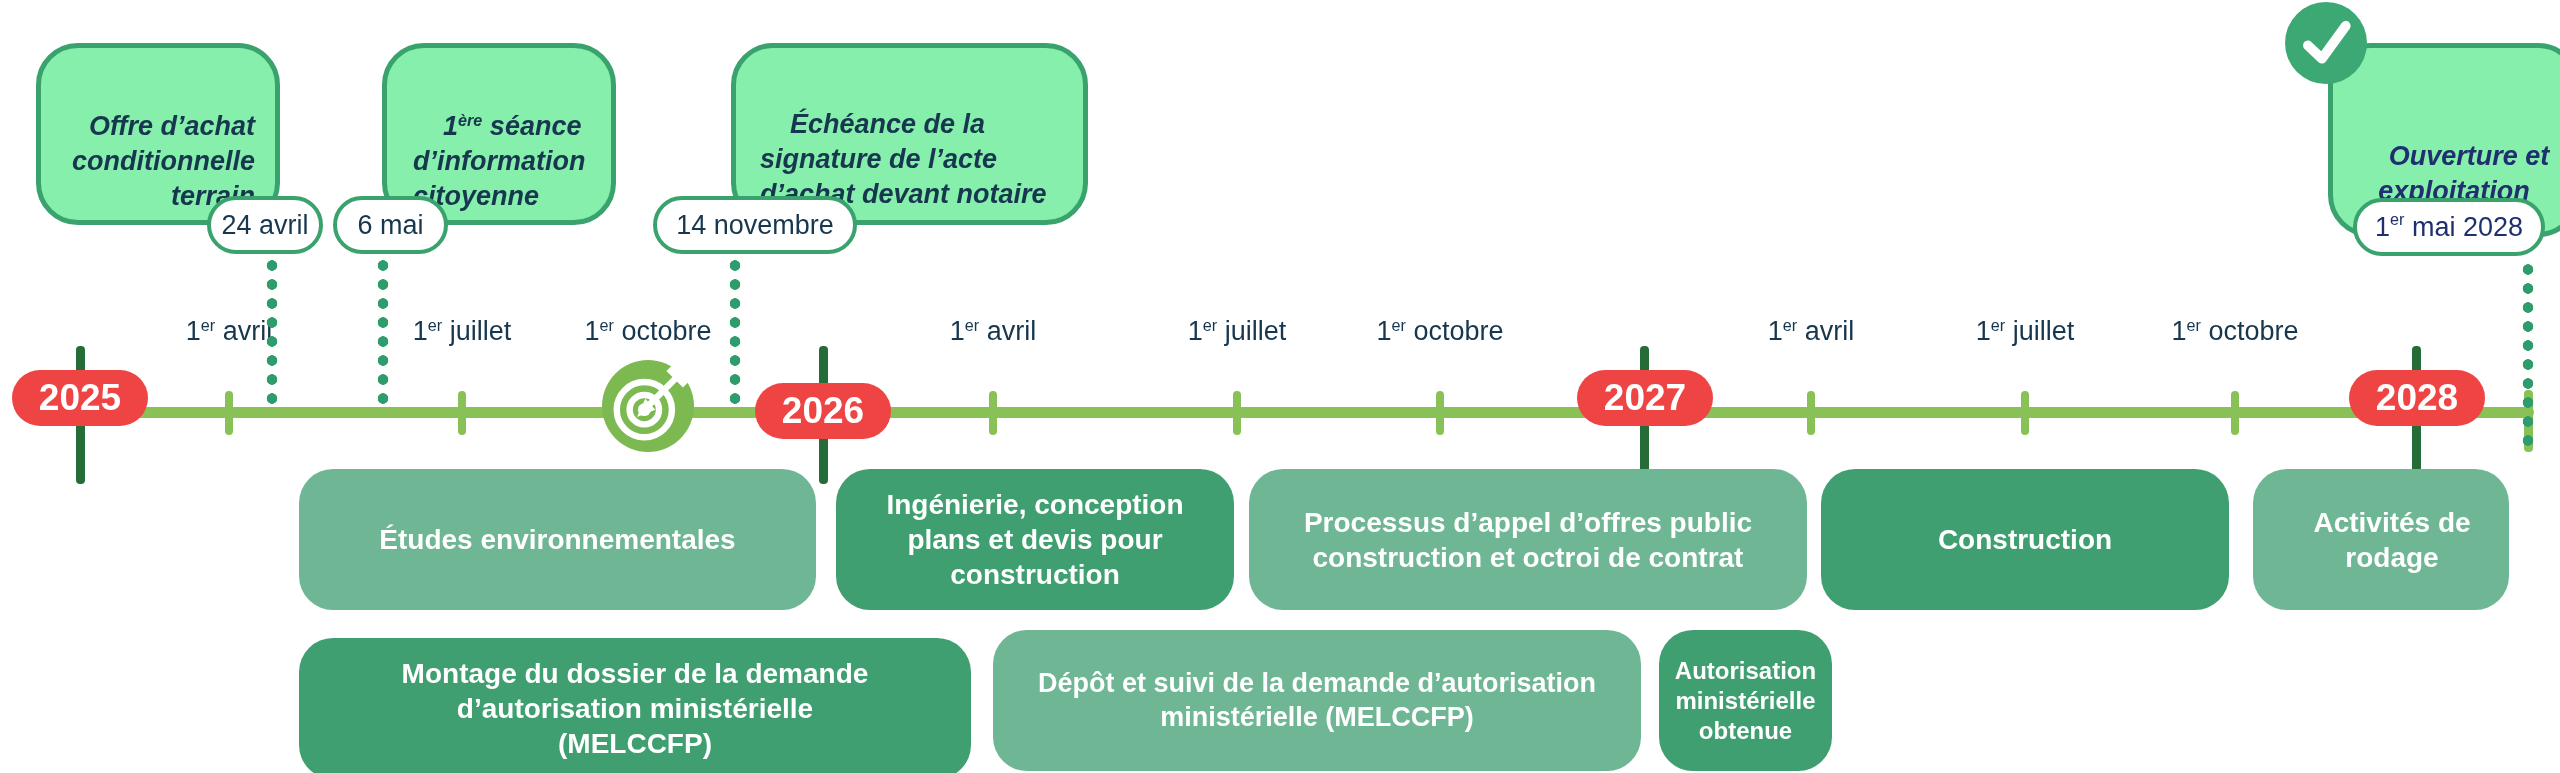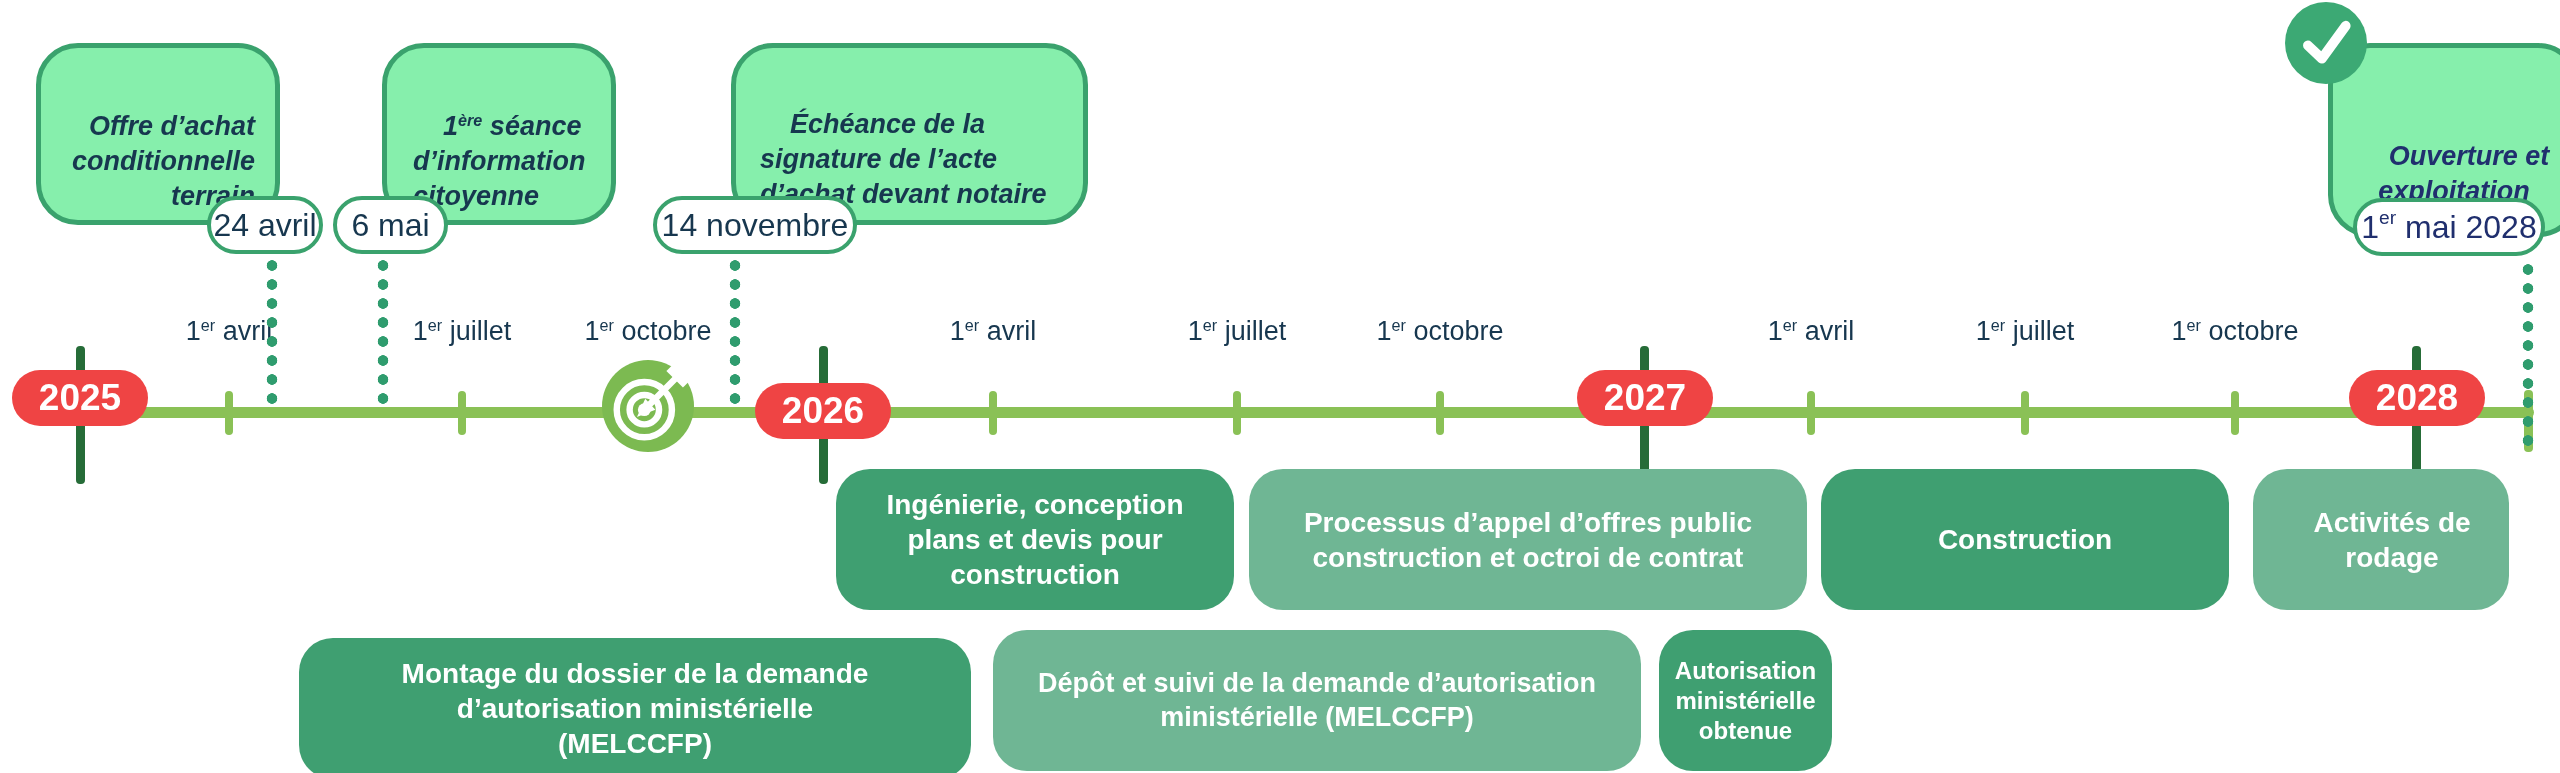--- a/index.html
+++ b/index.html
@@ -7,21 +7,21 @@
          font-family:"Liberation Sans",sans-serif;}
 
   
   .callout{position:absolute;box-sizing:border-box;background:#86efac;
            border:5px solid #3aa26d;border-radius:42px;
            color:#17374f;font-weight:bold;font-size:27px;line-height:1.3;
            white-space:pre;z-index:2;font-style:italic;}
   .datepill{position:absolute;box-sizing:border-box;background:#fff;
             border:4px solid #3aa26d;border-radius:32px;height:58px;
             display:flex;align-items:center;justify-content:center;
-            font-size:32px;color:#17374f;white-space:pre;z-index:3;}
+            font-size:27px;color:#17374f;white-space:pre;z-index:3;}
   .sup{font-size:0.6em;position:relative;top:-0.55em;}
   .dots{position:absolute;width:12px;z-index:1;
         background-image:radial-gradient(circle,#2f9c6e 5px,rgba(0,0,0,0) 5.6px);
         background-size:12px 19px;background-repeat:repeat-y;background-position:center top;}
   .badge{position:absolute;z-index:4;}
 
   
   .main-line{position:absolute;left:20px;top:407px;width:2514px;height:11px;
              background:#8ac156;border-radius:6px;}
   .year-stick{position:absolute;top:346px;width:9px;height:138px;background:#266c38;border-radius:4px;}
@@ -129,20 +129,21 @@
   <svg class="target" viewBox="0 0 100 100">
     <circle cx="50" cy="50" r="50" fill="#7cba51"></circle>
     <circle cx="46" cy="54" r="30" fill="none" stroke="#fff" stroke-width="7"></circle>
     <circle cx="46" cy="54" r="16" fill="none" stroke="#fff" stroke-width="7"></circle>
     <circle cx="46" cy="54" r="7" fill="#fff"></circle>
     <line x1="52" y1="48" x2="82" y2="18" stroke="#fff" stroke-width="7" stroke-linecap="round"></line>
     <polygon points="38,62 58,54 47,42" fill="#fff"></polygon>
     <polygon points="78,4 96,22 88,30 70,12" fill="#fff"></polygon>
   </svg>
 
+  <div class="bar light row1" style="left:299px;width:517px;">Études environnementales</div>
   <div class="bar dark row1" style="left:836px;width:398px;">Ingénierie, conception
 plans et devis pour
 construction</div>
   <div class="bar light row1" style="left:1249px;width:558px;">Processus d’appel d’offres public
 construction et octroi de contrat</div>
   <div class="bar dark row1" style="left:1821px;width:408px;">Construction</div>
   <div class="bar light row1" style="left:2253px;width:256px;padding-left:36px;">Activités de
 rodage</div>
 
   <div class="bar dark row2" style="left:299px;width:672px;margin-top:8px;">Montage du dossier de la demande

